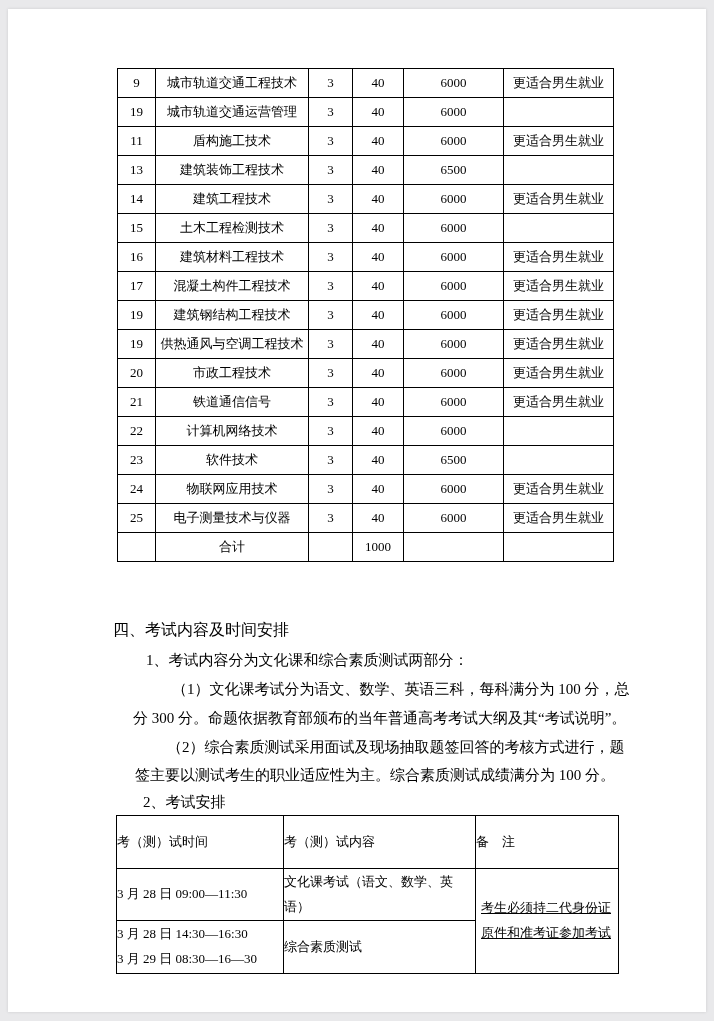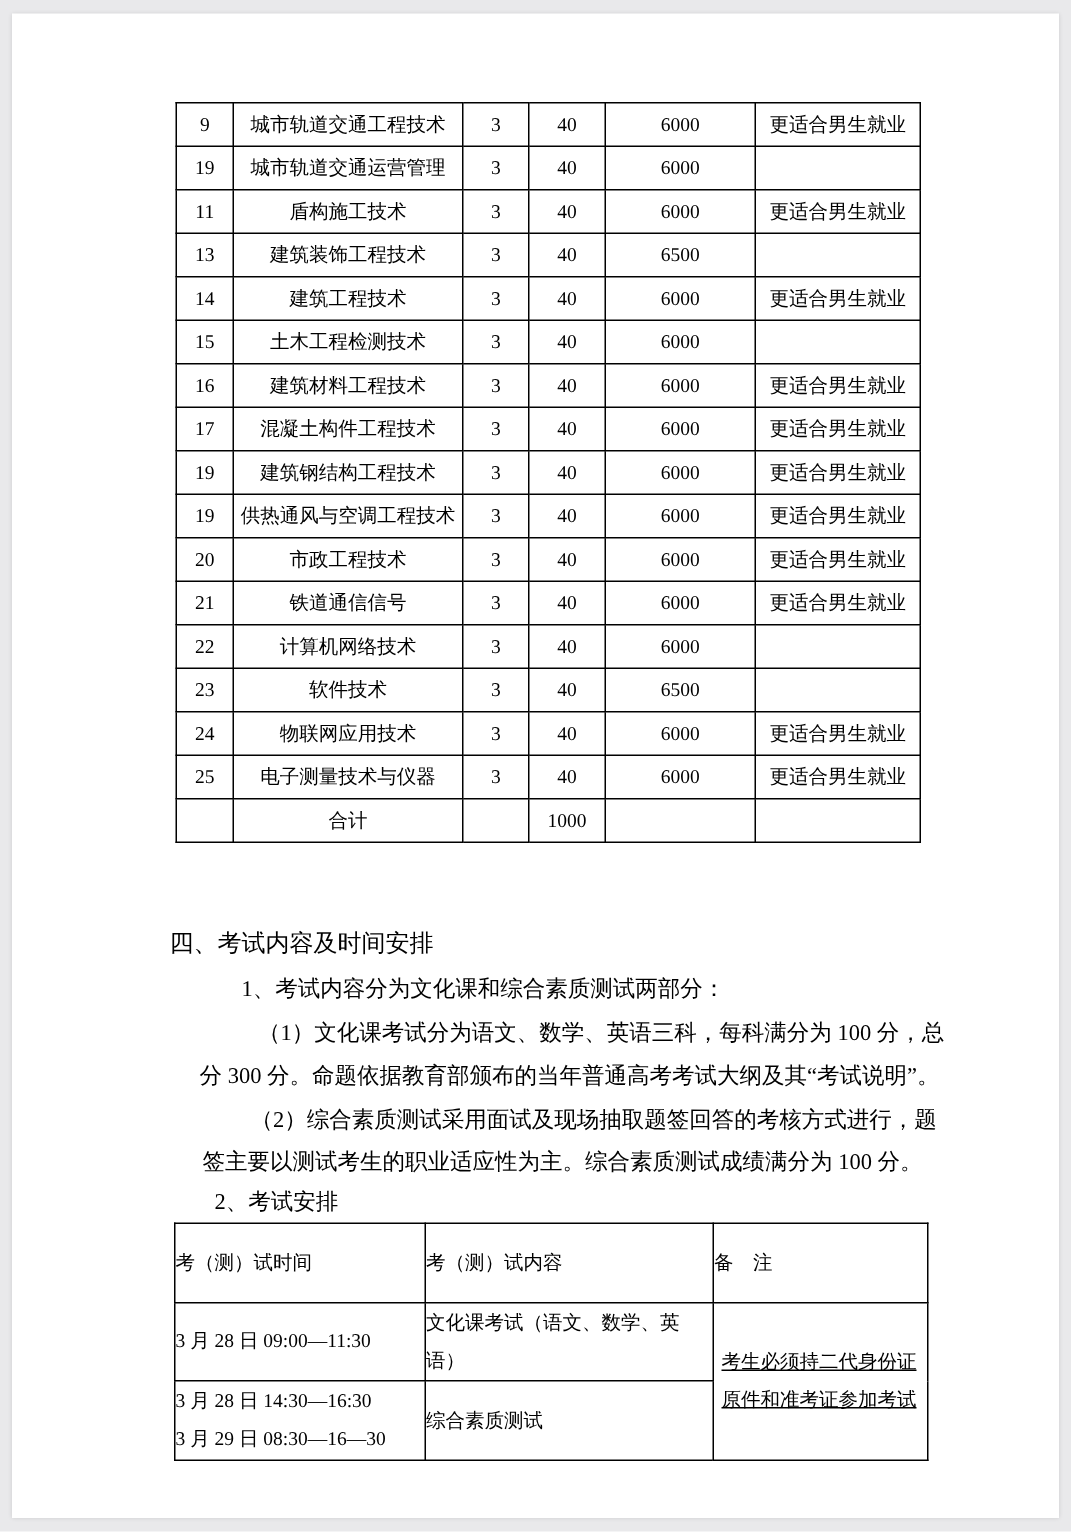--- a/index.html
+++ b/index.html
@@ -204,21 +204,21 @@
             <td>合计</td>
             <td></td>
             <td>1000</td>
             <td></td>
             <td></td>
           </tr>
         </tbody>
     </table>
 
     <div class="txt heading" style="left:105px;top:611px;">四、考试内容及时间安排</div>
-    <div class="txt" style="left:153px;top:642px;">1、考试内容分为文化课和综合素质测试两部分：</div>
+    <div class="txt" style="left:138px;top:642px;">1、考试内容分为文化课和综合素质测试两部分：</div>
     <div class="txt" style="left:164px;top:671px;">（1）文化课考试分为语文、数学、英语三科，每科满分为 100 分，总</div>
     <div class="txt" style="left:125px;top:700px;">分 300 分。命题依据教育部颁布的当年普通高考考试大纲及其“考试说明”。</div>
     <div class="txt" style="left:159px;top:729px;">（2）综合素质测试采用面试及现场抽取题签回答的考核方式进行，题</div>
     <div class="txt" style="left:127px;top:757px;">签主要以测试考生的职业适应性为主。综合素质测试成绩满分为 100 分。</div>
     <div class="txt" style="left:135px;top:784px;">2、考试安排</div>
 
     <table class="schedule-table">
       <colgroup>
         <col style="width:167px">
         <col style="width:192px">

